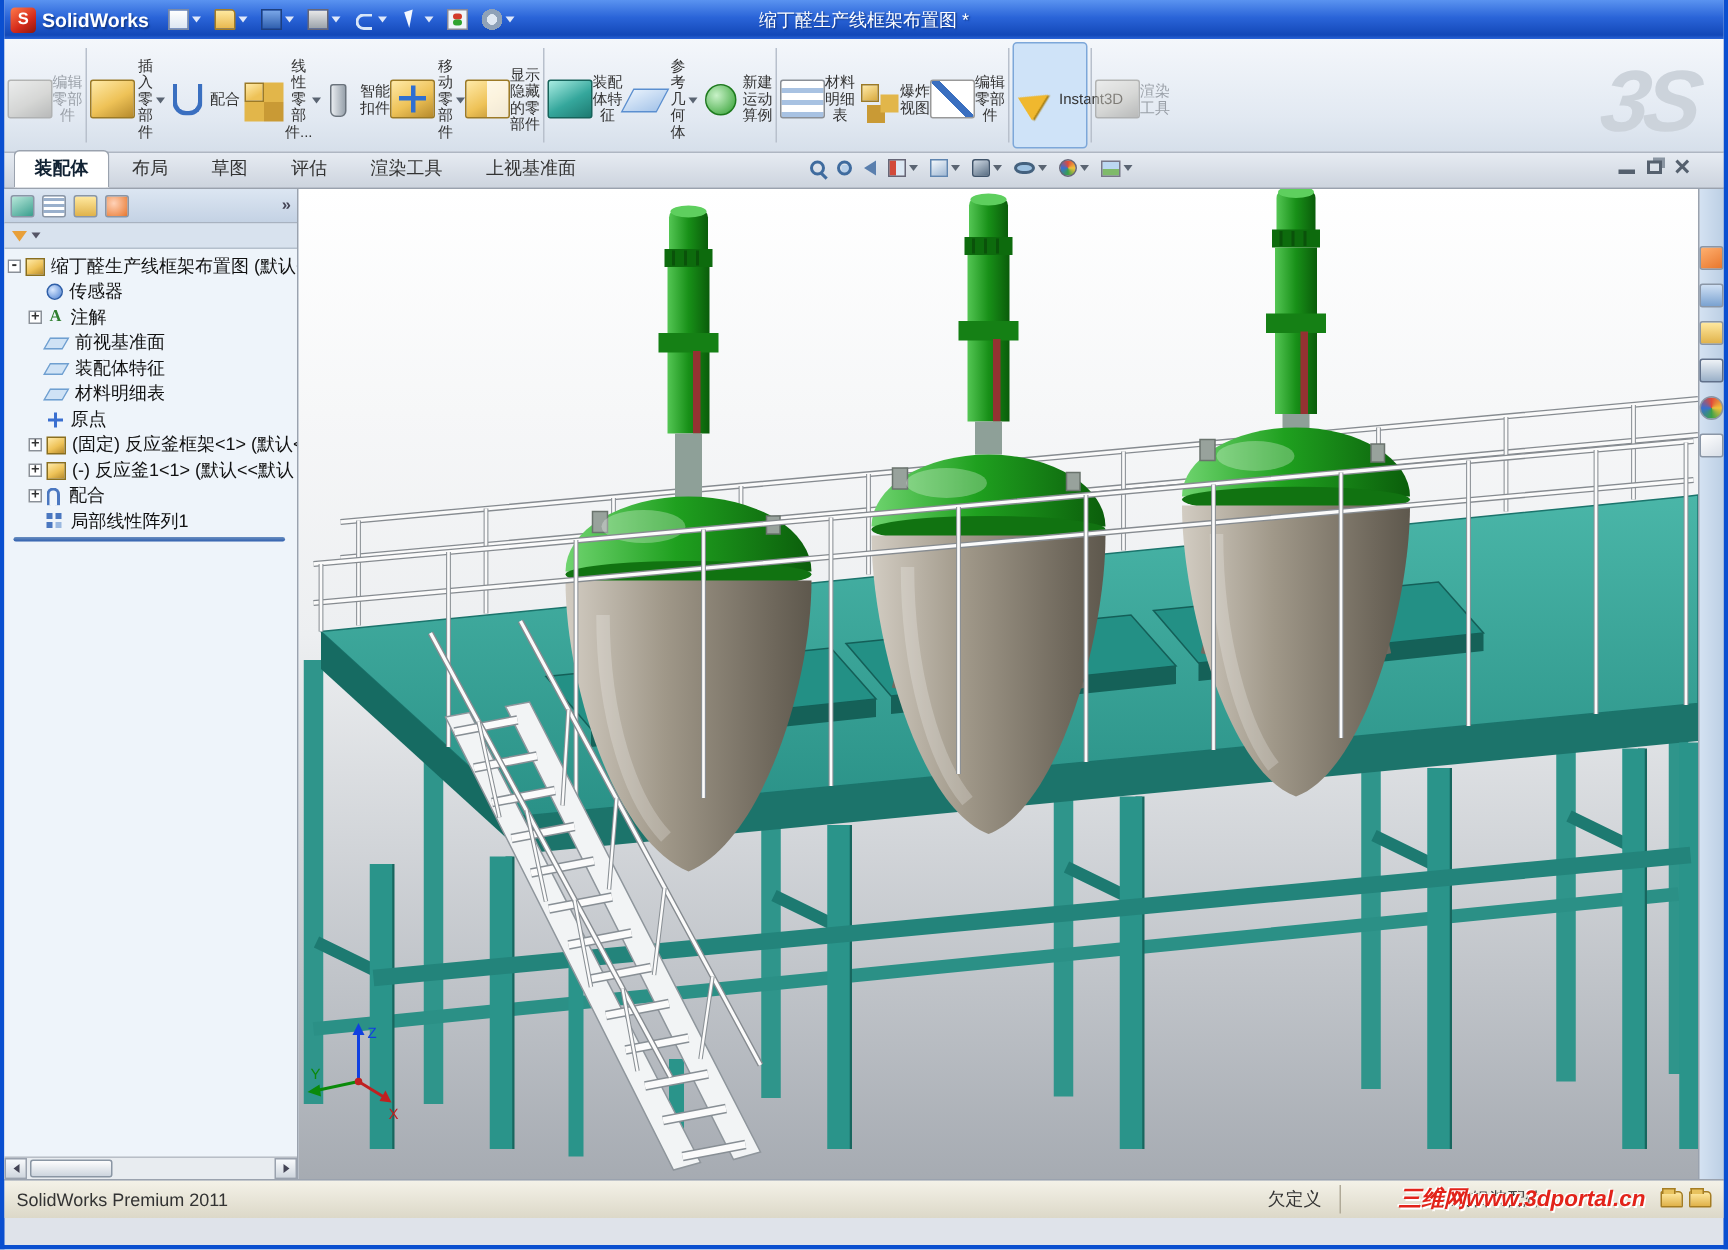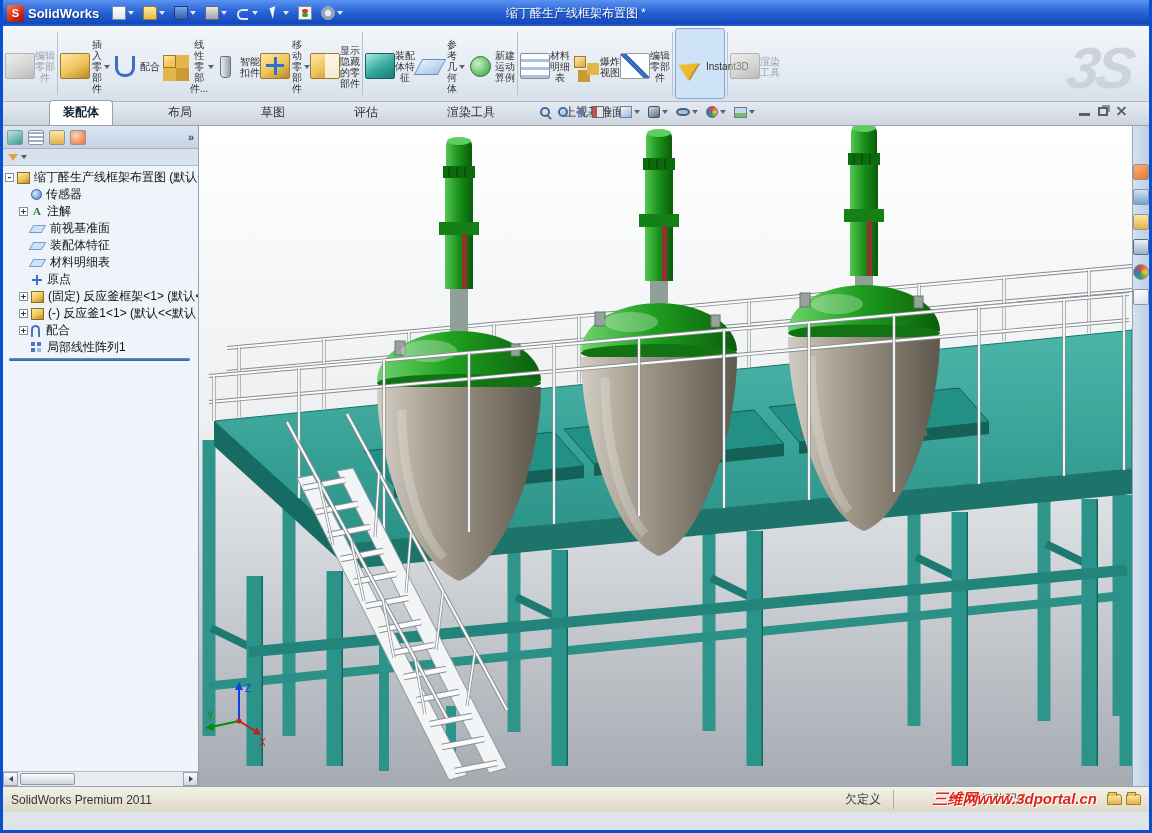--- a/index.html
+++ b/index.html
@@ -93,21 +93,21 @@
     transform:rotate(-32deg); filter:drop-shadow(1px 1px 0 #a87f12); }
   .rcaret { width:0; height:0; border-left:3.5px solid transparent; border-right:3.5px solid transparent;
     border-top:4px solid #5a6472; margin-top:2px; }
   .ghostlogo { position:absolute; right:18px; top:8px; font-size:58px; font-style:italic; font-weight:bold;
     color:#ccd3db; letter-spacing:-4px; transform:skewX(-8deg); pointer-events:none; }
 
   
   .tabrow { position:relative; height:24px; background:linear-gradient(#e6ebf2,#cdd4de);
     border-bottom:1px solid #9aa2ae; display:flex; align-items:flex-end; padding-left:6px; }
   .tab { padding:3px 13px 4px; font-size:12px; color:#333; border:1px solid transparent; border-bottom:none;
-    border-radius:4px 4px 0 0; margin-right:1px;margin-left:40px; }
+    border-radius:4px 4px 0 0; margin-right:1px; }
   .tab.active { background:#fff; border-color:#9aa2ae; font-weight:bold; color:#123; }
   .headsup { position:absolute; left:535px; top:2px; display:flex; align-items:center; gap:4px; }
   .hicon { display:flex; align-items:center; gap:2px; padding:2px 2px; border-radius:3px; }
   .g-mag { width:10px; height:10px; border:2px solid #3f6b9e; border-radius:50%; position:relative; }
   .g-mag::after { content:''; position:absolute; width:6px; height:2px; background:#3f6b9e; transform:rotate(45deg); right:-4px; bottom:-3px; }
   .g-magr { width:10px; height:10px; border:2px solid #3f6b9e; border-radius:50%; position:relative; background:linear-gradient(#b8d0ea,#b8d0ea) center/5px 5px no-repeat; }
   .g-arrl { width:0; height:0; border-top:5px solid transparent; border-bottom:5px solid transparent; border-right:8px solid #5a7fae; }
   .g-sect { width:12px; height:12px; background:linear-gradient(90deg,#d24a3a 0 45%,#dce8f4 45%); border:1px solid #667; }
   .g-cube { width:12px; height:12px; background:linear-gradient(150deg,#f4f8fc,#9fb8d4); border:1px solid #5f85b0; }
   .g-shade { width:12px; height:12px; background:linear-gradient(150deg,#cfd9e4,#5a6f84); border:1px solid #40546a; border-radius:2px; }

